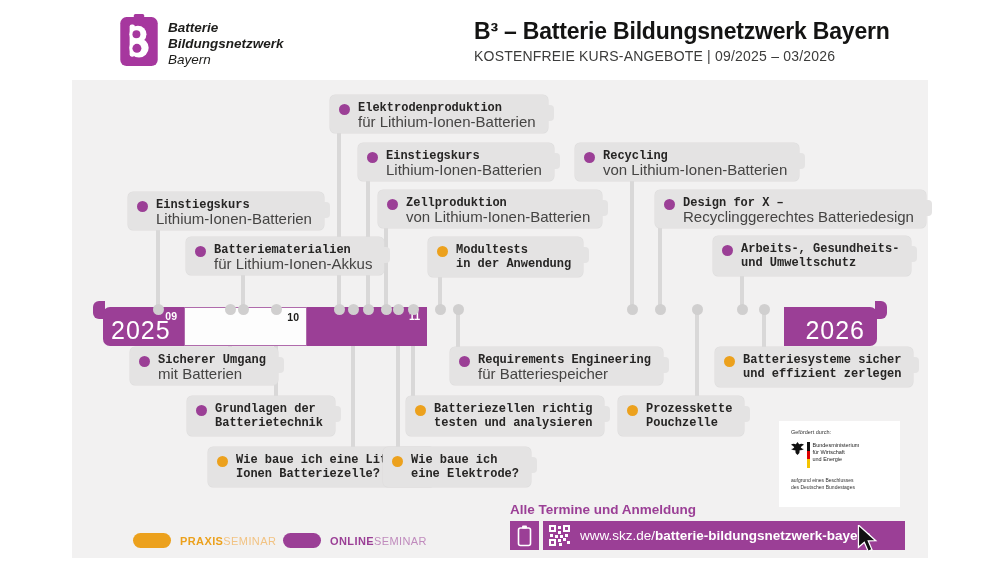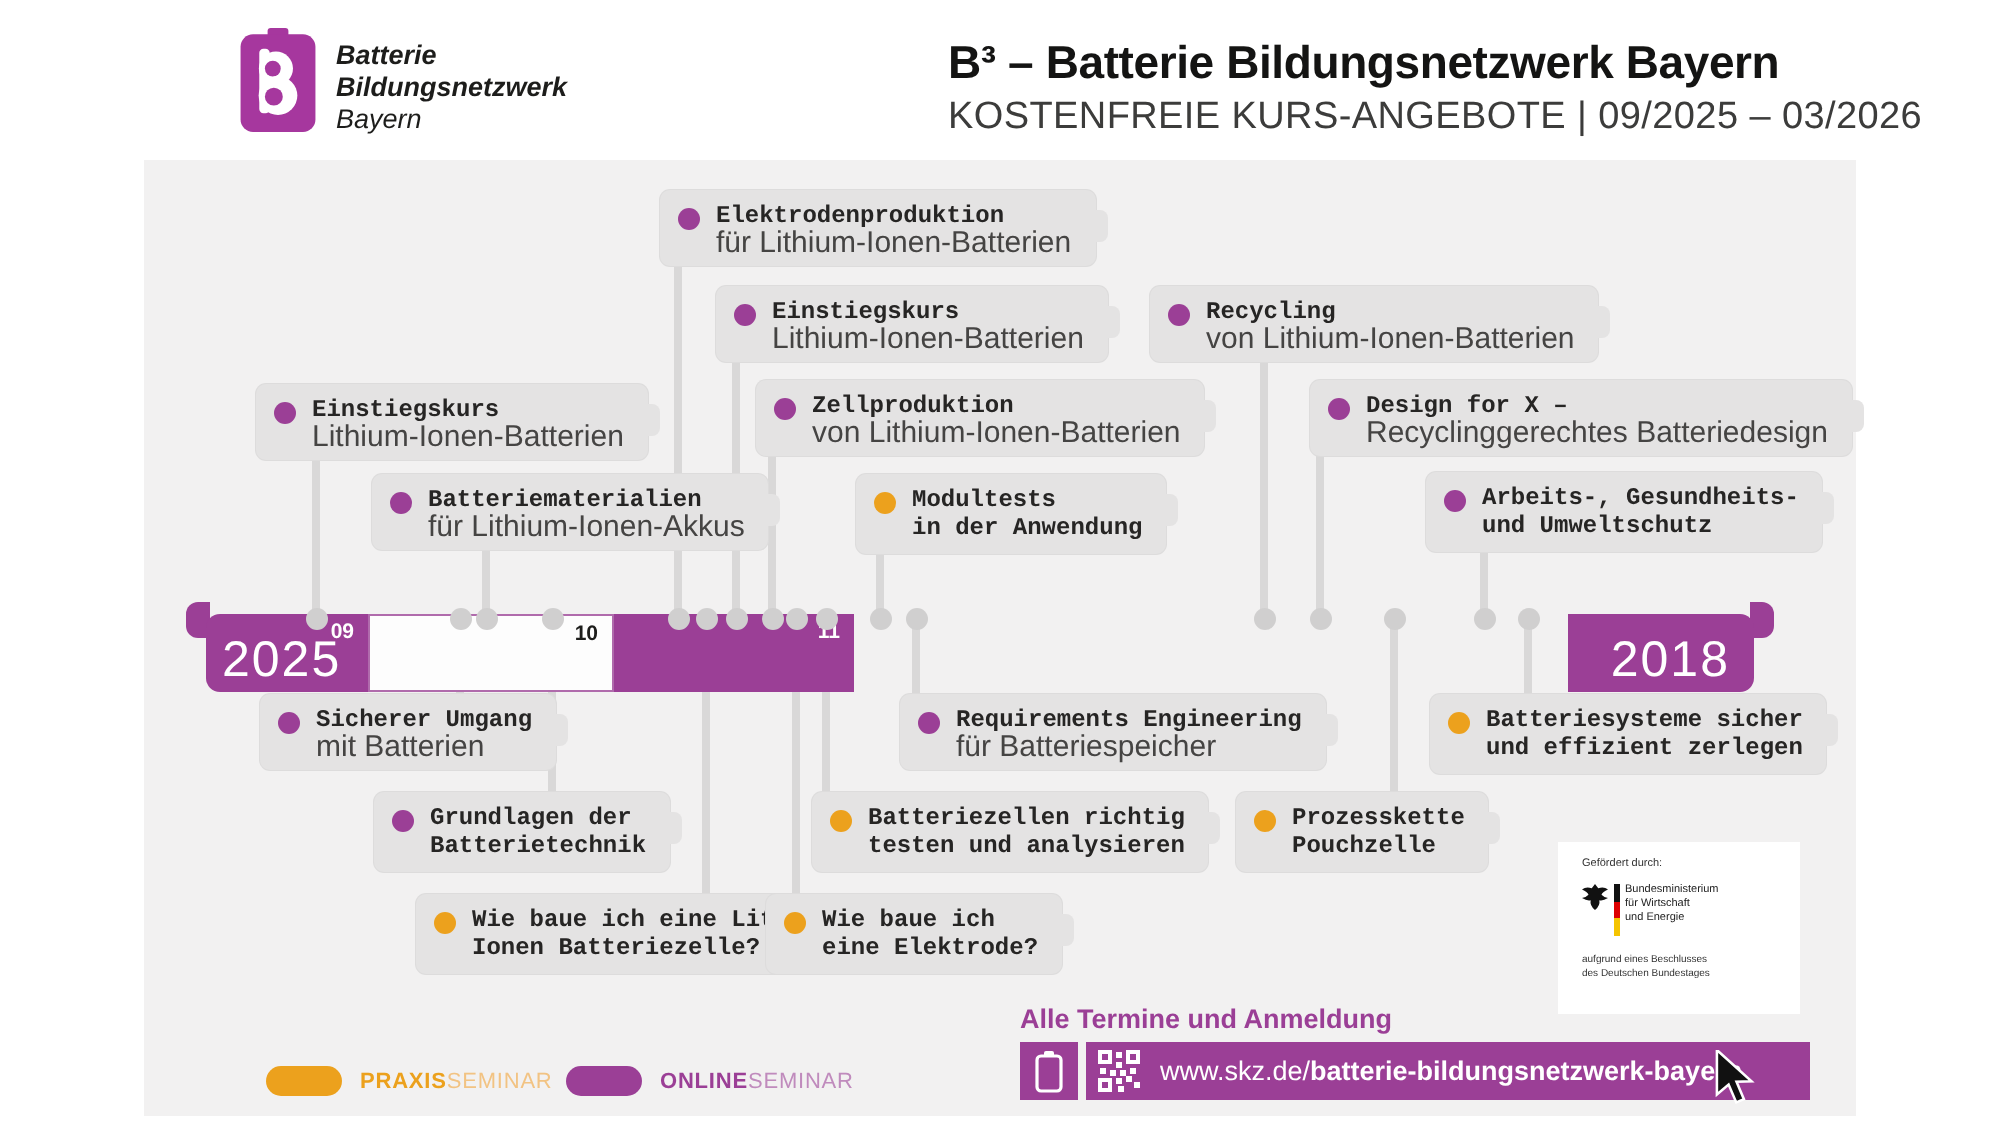--- a/index.html
+++ b/index.html
@@ -5,21 +5,21 @@
   html,body{margin:0;padding:0;background:#ffffff;font-family:"Liberation Sans",sans-serif;}
   .stage{position:relative;width:1000px;height:564px;background:#ffffff;overflow:hidden;}
   .panel{position:absolute;left:72px;top:80px;width:856px;height:478px;background:#f2f1f1;}
 
   
   .logo{position:absolute;left:120px;top:14px;display:flex;gap:10px;align-items:flex-start;}
   .logo-text{font-style:italic;color:#1d1d1b;font-size:13.5px;line-height:16px;padding-top:6px;}
   .logo-text .l1,.logo-text .l2{font-weight:bold;}
   .titles{position:absolute;left:474px;top:18px;}
   .main-title{font-size:23px;font-weight:bold;color:#141413;letter-spacing:-0.2px;margin:0;}
-  .sub-title{font-size:19px;color:#3c3c3b;margin-top:3px;letter-spacing:0.2px;}
+  .sub-title{font-size:14px;color:#3c3c3b;margin-top:3px;letter-spacing:0.2px;}
 
   
   .bar{position:absolute;left:103px;top:291px;width:774px;height:39px;z-index:2;}
   .nub{position:absolute;width:12px;height:18px;background:#9b3f96;top:301px;z-index:2;}
   .nub.left{left:93px;border-radius:6px 0 0 6px;}
   .nub.right{left:875px;border-radius:0 6px 6px 0;}
   .seg{position:absolute;top:16px;height:39px;box-sizing:border-box;}
   .seg.purple{background:#9b3f96;}
   .seg.white{background:#fdfdfd;border:1px solid #b06bac;}
   .seg.first{border-radius:7px 0 0 7px;}
@@ -111,21 +111,21 @@
         <span class="month">09</span>
         <span class="year start">2025</span>
       </div>
       <div class="seg white" style="left: 81px; width: 123px;">
         <span class="month">10</span>
       </div>
       <div class="seg purple" style="left: 204px; width: 120px;">
         <span class="month">11</span>
       </div>
       <div class="seg purple last" style="left: 681px; width: 93px;">
-        <span class="year end">2018</span>
+        <span class="year end">2026</span>
       </div>
     </div>
   <div id="overlay">
       <div class="cline" style="left: 156px; top: 212px; height: 97px;"></div>
       <div class="cdot" style="left: 152.5px; top: 303.5px;"></div>
       <div class="course-box" style="left: 128px; top: 192px;">
         <span class="cb-dot online"></span>
         <div class="cb-title">Einstiegskurs</div>
         <div class="cb-sub">Lithium-Ionen-Batterien</div>
       </div>

